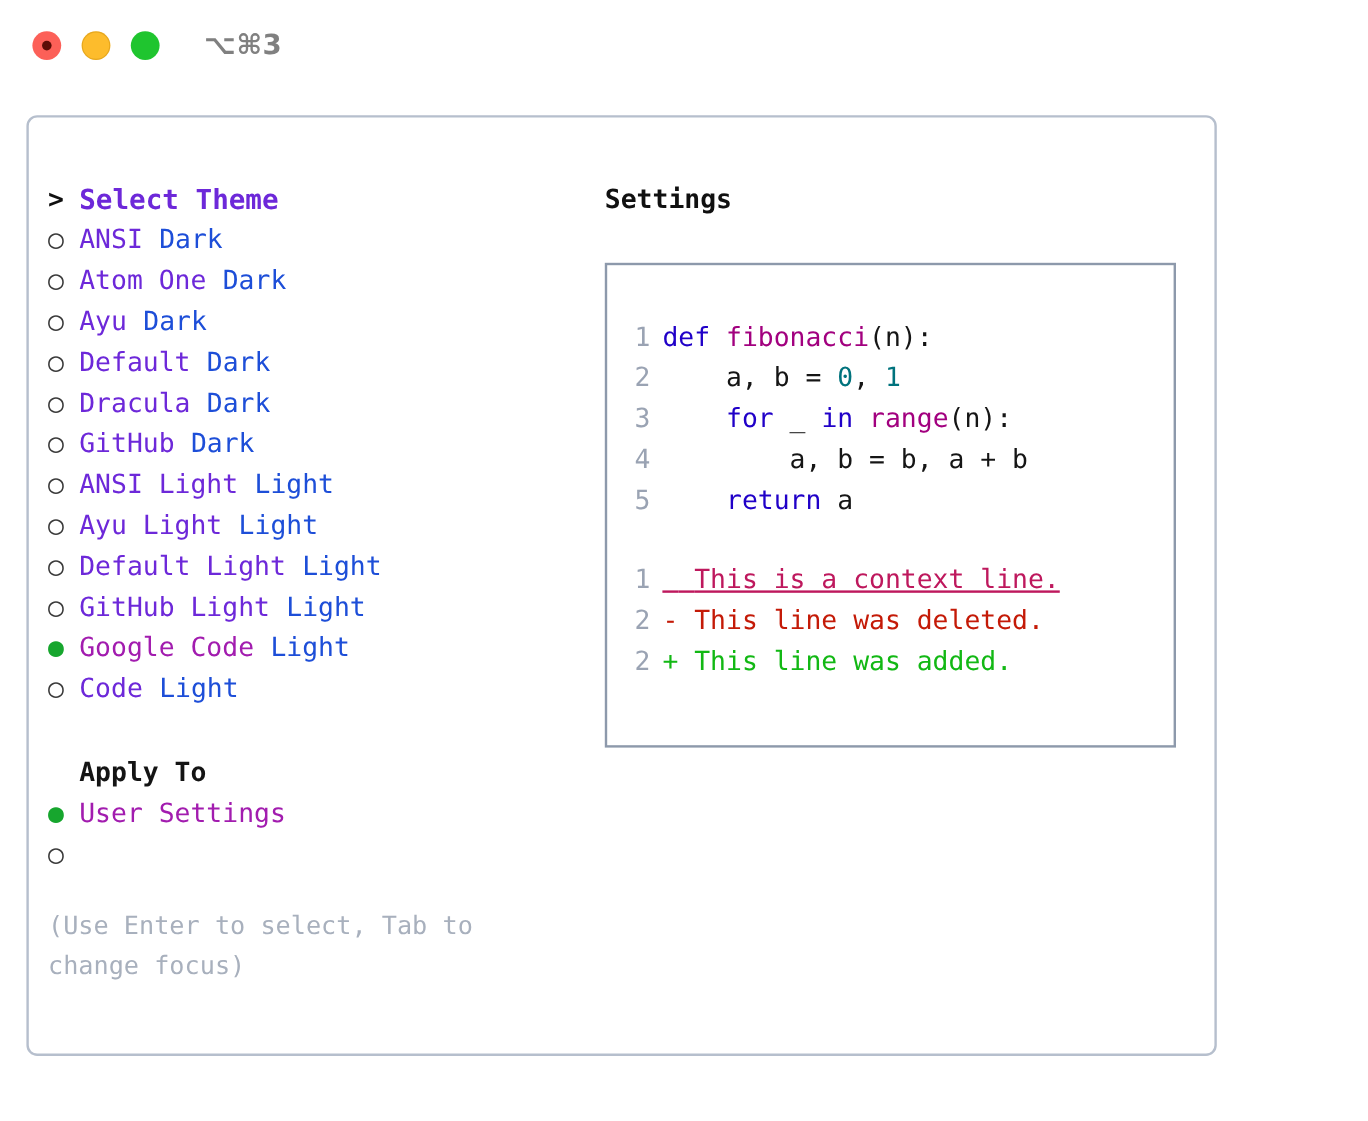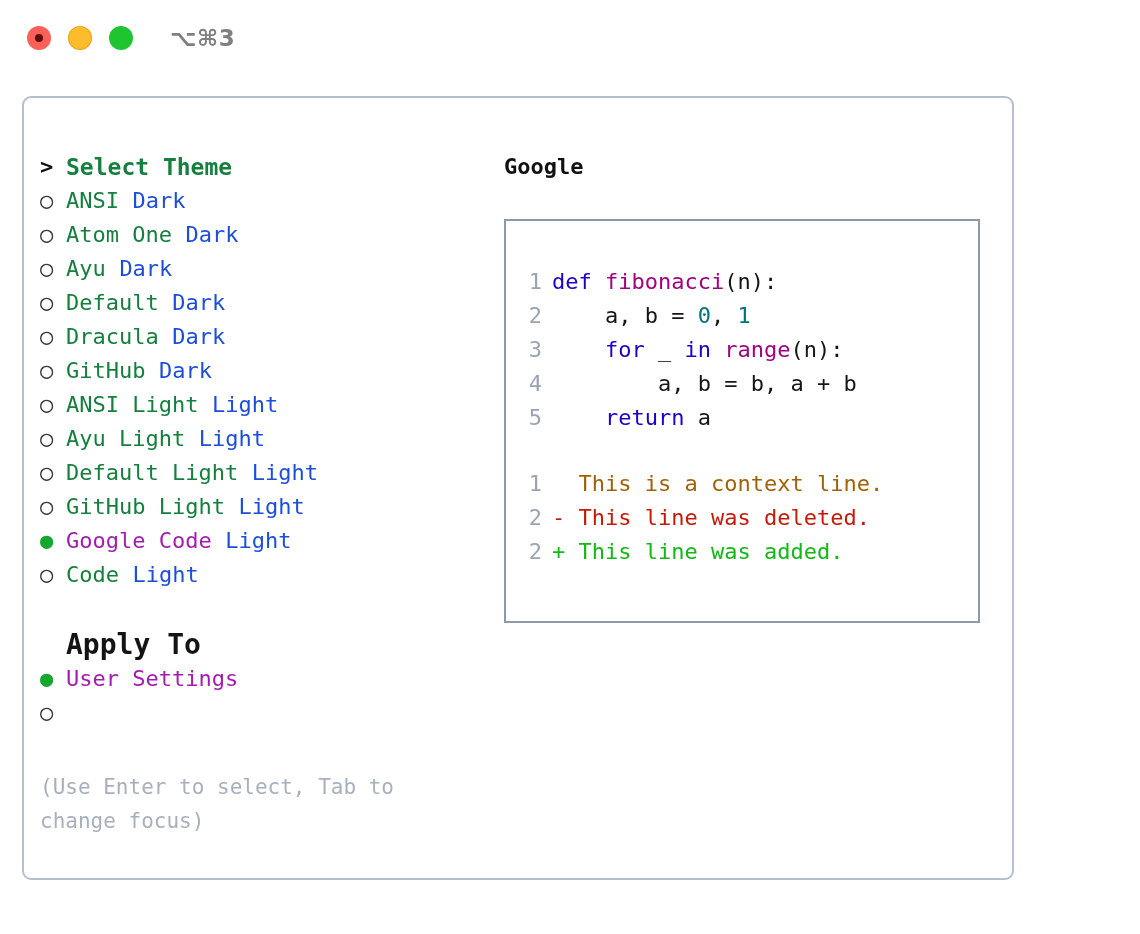--- a/index.html
+++ b/index.html
@@ -111,40 +111,40 @@
     text-align: left;
   }
   .marker.sel { color: #17a62e; }
   .header-row {
     font-weight: bold;
     color: #101010;
     font-size: 23px;
   }
   .header-row .marker { color: #101010; font-weight: bold; }
 
-  .row-label { color: #15803d; }
+  .row-label { color: #6d28d9; }
   .row-label.green { color: #a21caf; }
   .variant {
     color: #1d4ed8;
     margin-left: 0.62em;
   }
 
   .spacer-row { height: 36px; }
 
   .section-head {
     height: 34px;
     line-height: 34px;
-    font-size: 28px;
+    font-size: 22px;
     font-weight: bold;
     color: #141414;
     padding-left: 26px;
   }
 
   .hint {
-    margin-top: 40px;
+    margin-top: 24px;
     font-size: 21px;
     line-height: 34px;
     color: #a8b0bd;
     width: 400px;
   }
 
   
   .col-right {
     position: absolute;
     left: 480px;
@@ -184,21 +184,21 @@
     box-sizing: border-box;
   }
   .codetext { color: #151515; }
 
   .tok-kw   { color: #2000c8; text-align: center; }
   .tok-fn   { color: #a2007f; }
   .tok-num  { color: #00737d; }
   .tok-plain{ color: #151515; }
 
   .diff-gap { height: 32px; }
-  .diff-ctx { color: #a16207; }
+  .diff-ctx { color: #be185d; text-decoration: underline; }
   .diff-del { color: #c41a07; }
   .diff-add { color: #12b814; }
 </style>
 </head>
 <body>
 
 <div class="window">
 
   <div class="titlebar">
     <div class="lights">
@@ -292,21 +292,21 @@
           </div>
           <div class="menu-row">
             <span class="marker">○</span>
           </div>
         </div>
 
       <div class="hint">(Use Enter to select, Tab to change focus)</div>
     </div>
 
     <div class="col-right">
-      <div class="preview-title">Google</div>
+      <div class="preview-title">Settings</div>
       <div class="code-box">
         <div id="code-lines">
             <div class="code-line"><span class="lineno">1</span><span class="codetext"><span class="tok-kw">def </span><span class="tok-fn">fibonacci</span><span class="tok-plain">(n):</span></span></div>
             <div class="code-line"><span class="lineno">2</span><span class="codetext"><span class="tok-plain">    a, b = </span><span class="tok-num">0</span><span class="tok-plain">, </span><span class="tok-num">1</span></span></div>
             <div class="code-line"><span class="lineno">3</span><span class="codetext"><span class="tok-plain">    </span><span class="tok-kw">for</span><span class="tok-plain"> _ </span><span class="tok-kw">in</span><span class="tok-plain"> </span><span class="tok-fn">range</span><span class="tok-plain">(n):</span></span></div>
             <div class="code-line"><span class="lineno">4</span><span class="codetext"><span class="tok-plain">        a, b = b, a + b</span></span></div>
             <div class="code-line"><span class="lineno">5</span><span class="codetext"><span class="tok-plain">    </span><span class="tok-kw">return</span><span class="tok-plain"> a</span></span></div>
           </div>
         <div class="diff-gap"></div>
         <div id="diff-lines">

